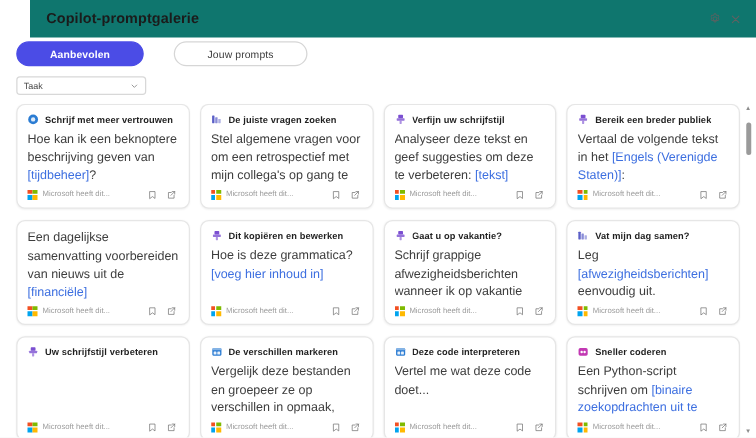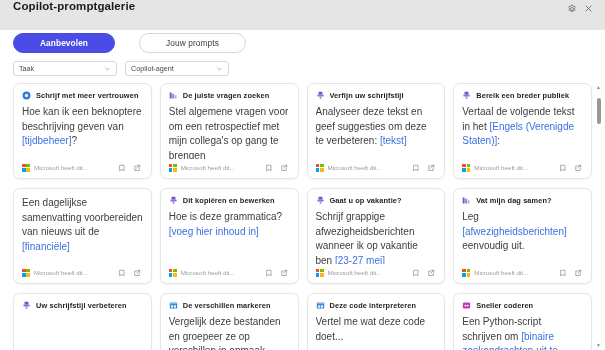--- a/index.html
+++ b/index.html
@@ -8,22 +8,22 @@
     background:#f4f4f4;
     font-family:"Liberation Sans",sans-serif;
     -webkit-font-smoothing:antialiased;
   }
   .app{
     position:relative;width:605px;height:350px;background:#ffffff;
     display:flex;flex-direction:column;
   }
   
   .titlebar{
-    height:30px;flex:0 0 30px;display:flex;
-    padding:0 8px 0 13px;background:#e5e5e5;
+    height:30px;flex:0 0 30px;display:flex;align-items:center;
+    padding:0 8px 0 13px;background:#0f766e;margin-left:24px;
   }
   .app-title{
     font-size:11.5px;color:#1b1b1b;font-weight:600;letter-spacing:.1px;
   }
   .titlebar-spacer{flex:1;}
   .win-btn{
     width:17px;height:17px;display:flex;align-items:center;justify-content:center;
     color:#616161;border-radius:3px;cursor:pointer;
   }
   .win-btn svg{display:block;}
@@ -53,21 +53,21 @@
   
   .scrollwrap{
     flex:1;position:relative;overflow:hidden;padding:0 13px 0 13px;
   }
   .grid{
     display:grid;grid-template-columns:repeat(4,1fr);
     gap:9px 8px;
   }
   .card{
     background:#ffffff;border:1px solid #e6e6e6;border-radius:7px;
-    height:96px;box-sizing:border-box;padding:7px 8px 5px 8px;
+    height:84px;box-sizing:border-box;padding:7px 8px 5px 8px;
     display:flex;flex-direction:column;cursor:pointer;
     box-shadow:0 .5px 1.5px rgba(0,0,0,.05);
     overflow:hidden;
   }
   .card-head{display:flex;align-items:center;gap:5px;margin-bottom:5px;}
   .card-title{
     font-size:7.4px;font-weight:700;color:#1f1f1f;letter-spacing:.1px;
     white-space:nowrap;overflow:hidden;text-overflow:ellipsis;
   }
   .card-body{
@@ -134,28 +134,20 @@
 
   <div class="filters">
     <div class="select">
       <span class="lbl">Taak</span>
       <span class="chev">
         <svg width="7" height="7" viewBox="0 0 10 10">
             <path fill="none" stroke="currentColor" stroke-width="1" d="M2 4l3 3 3-3"></path>
           </svg>
       </span>
     </div>
-    <div class="select">
-      <span class="lbl">Copilot-agent</span>
-      <span class="chev">
-        <svg width="7" height="7" viewBox="0 0 10 10">
-            <path fill="none" stroke="currentColor" stroke-width="1" d="M2 4l3 3 3-3"></path>
-          </svg>
-      </span>
-    </div>
   </div>
 
   <div class="scrollwrap">
     <div class="grid" id="card-grid">
         <div class="card">
           <div class="card-head">
             <svg class="appicon" viewBox="0 0 16 16">
               <circle cx="8" cy="8" r="7" fill="#2b7cd3"></circle>
               <circle cx="8" cy="8" r="3.1" fill="#ffffff" opacity=".85"></circle>
             </svg>

